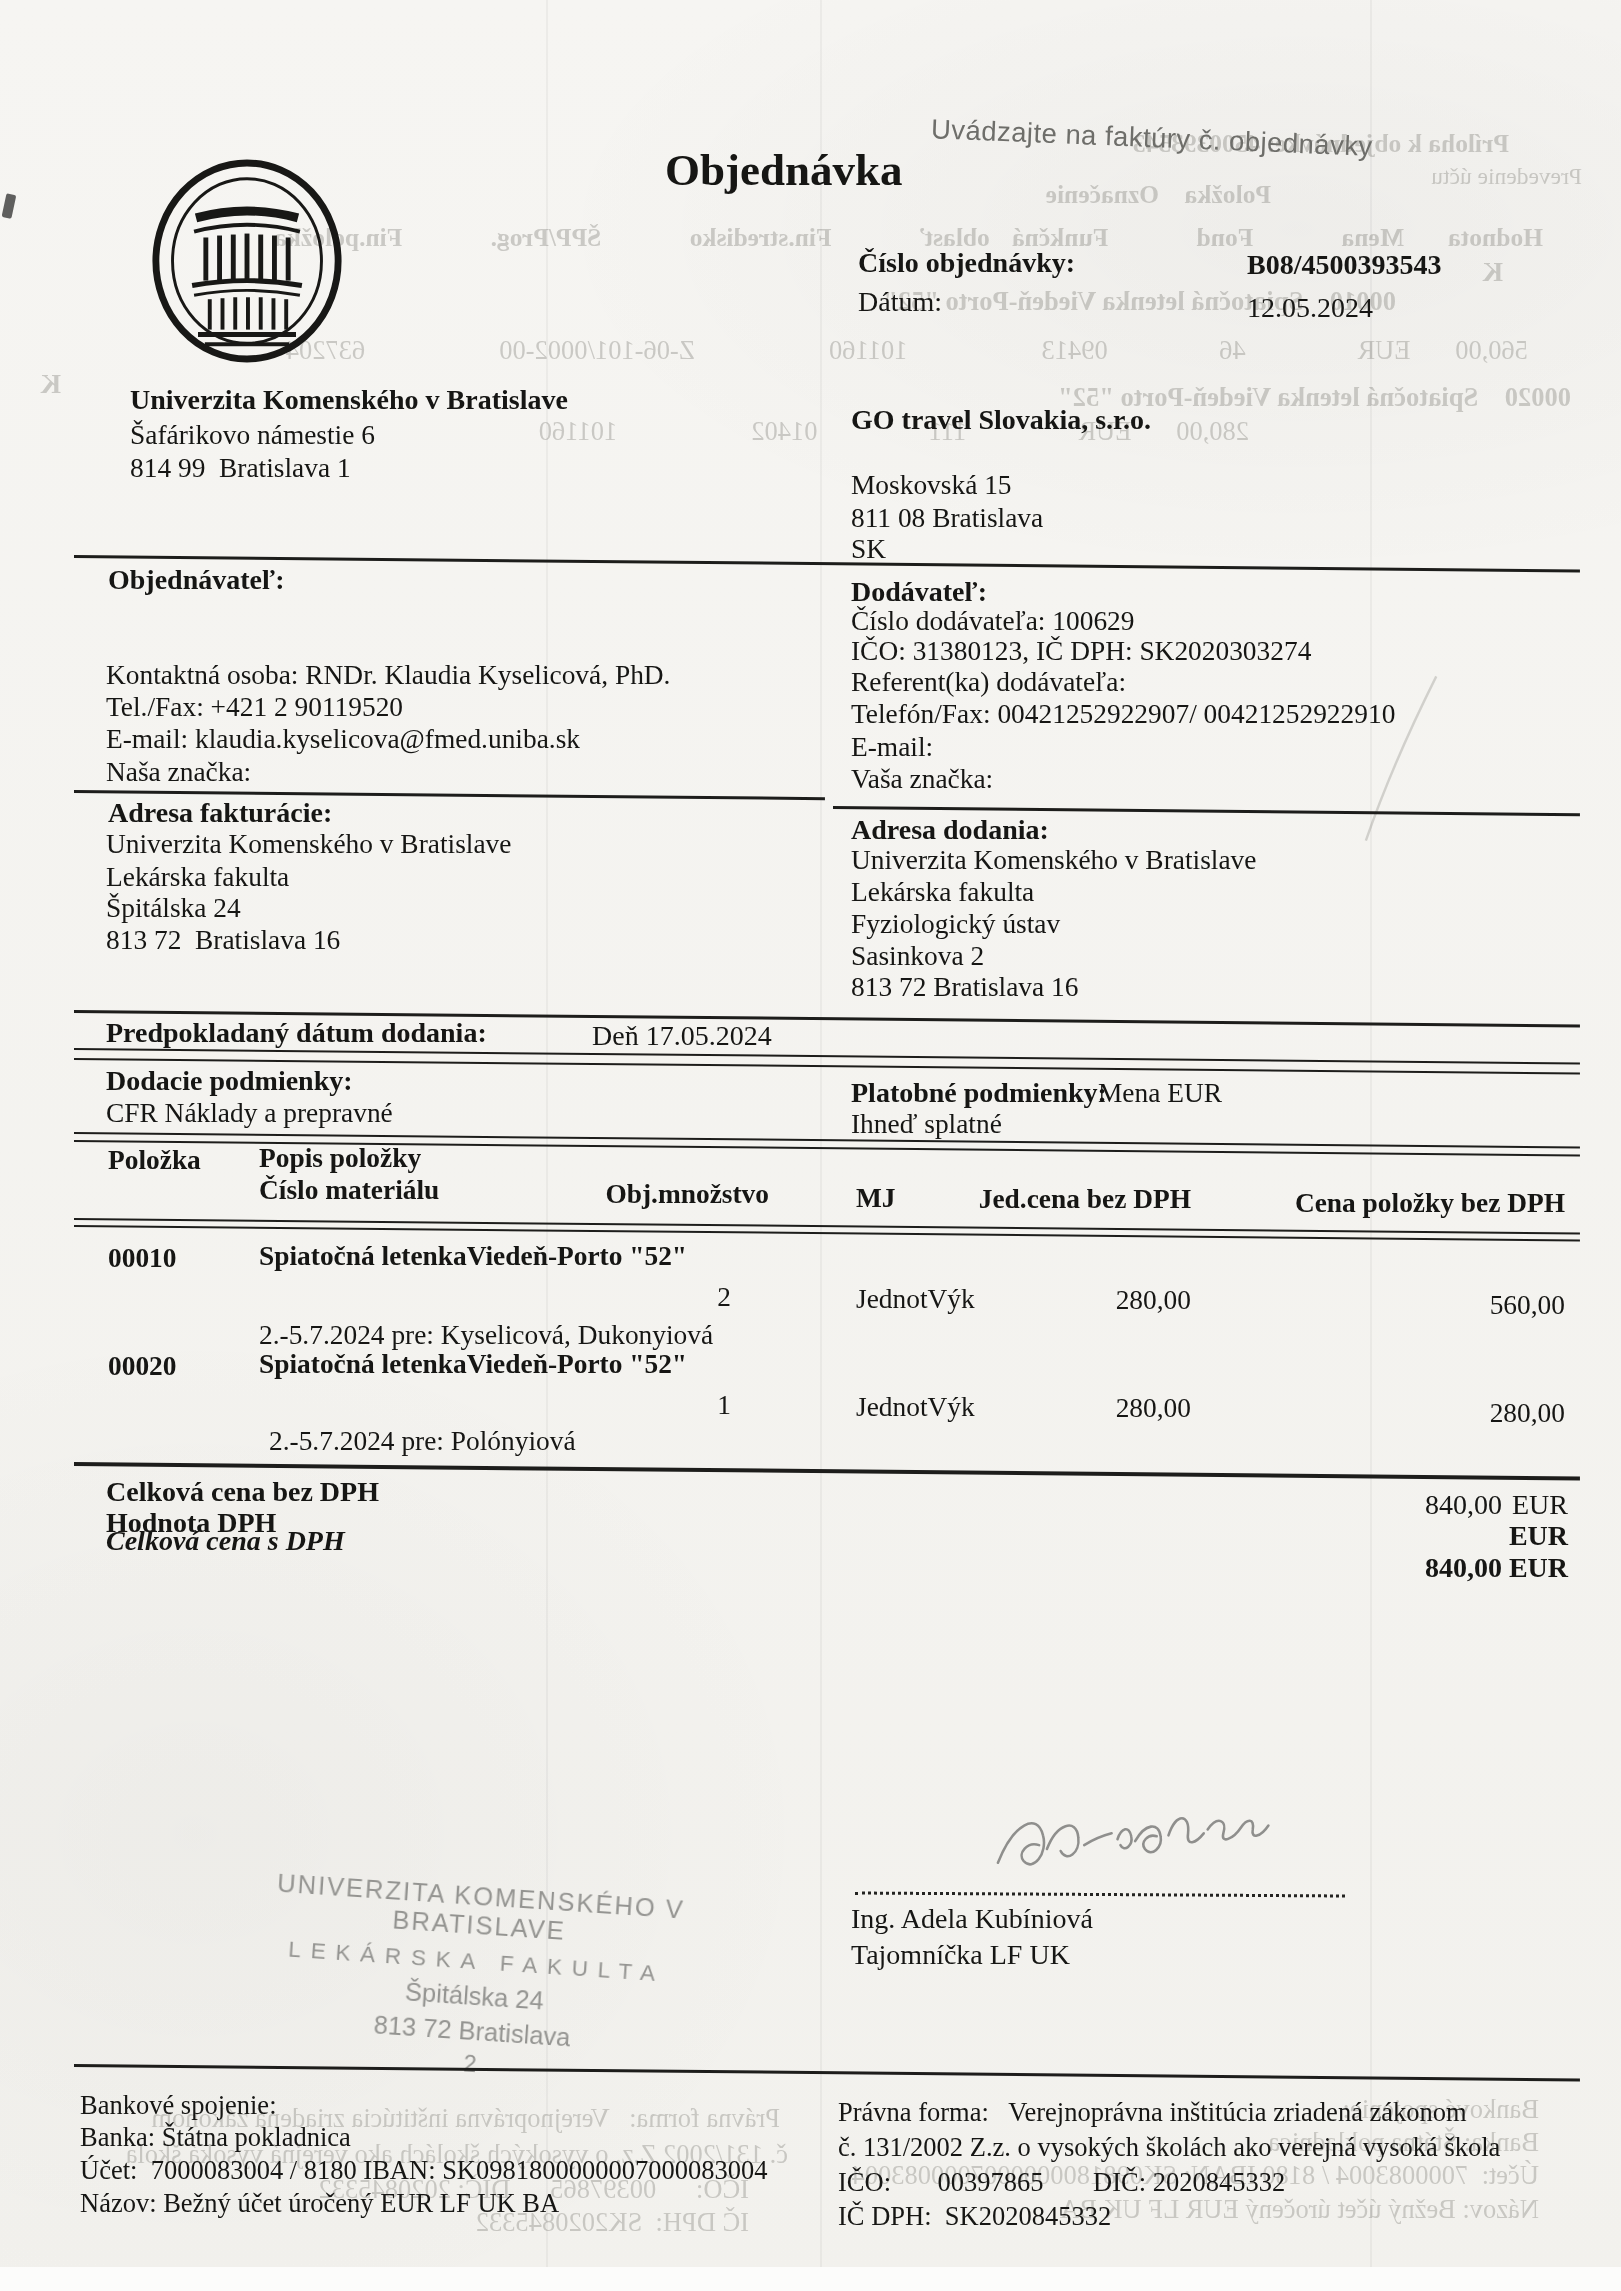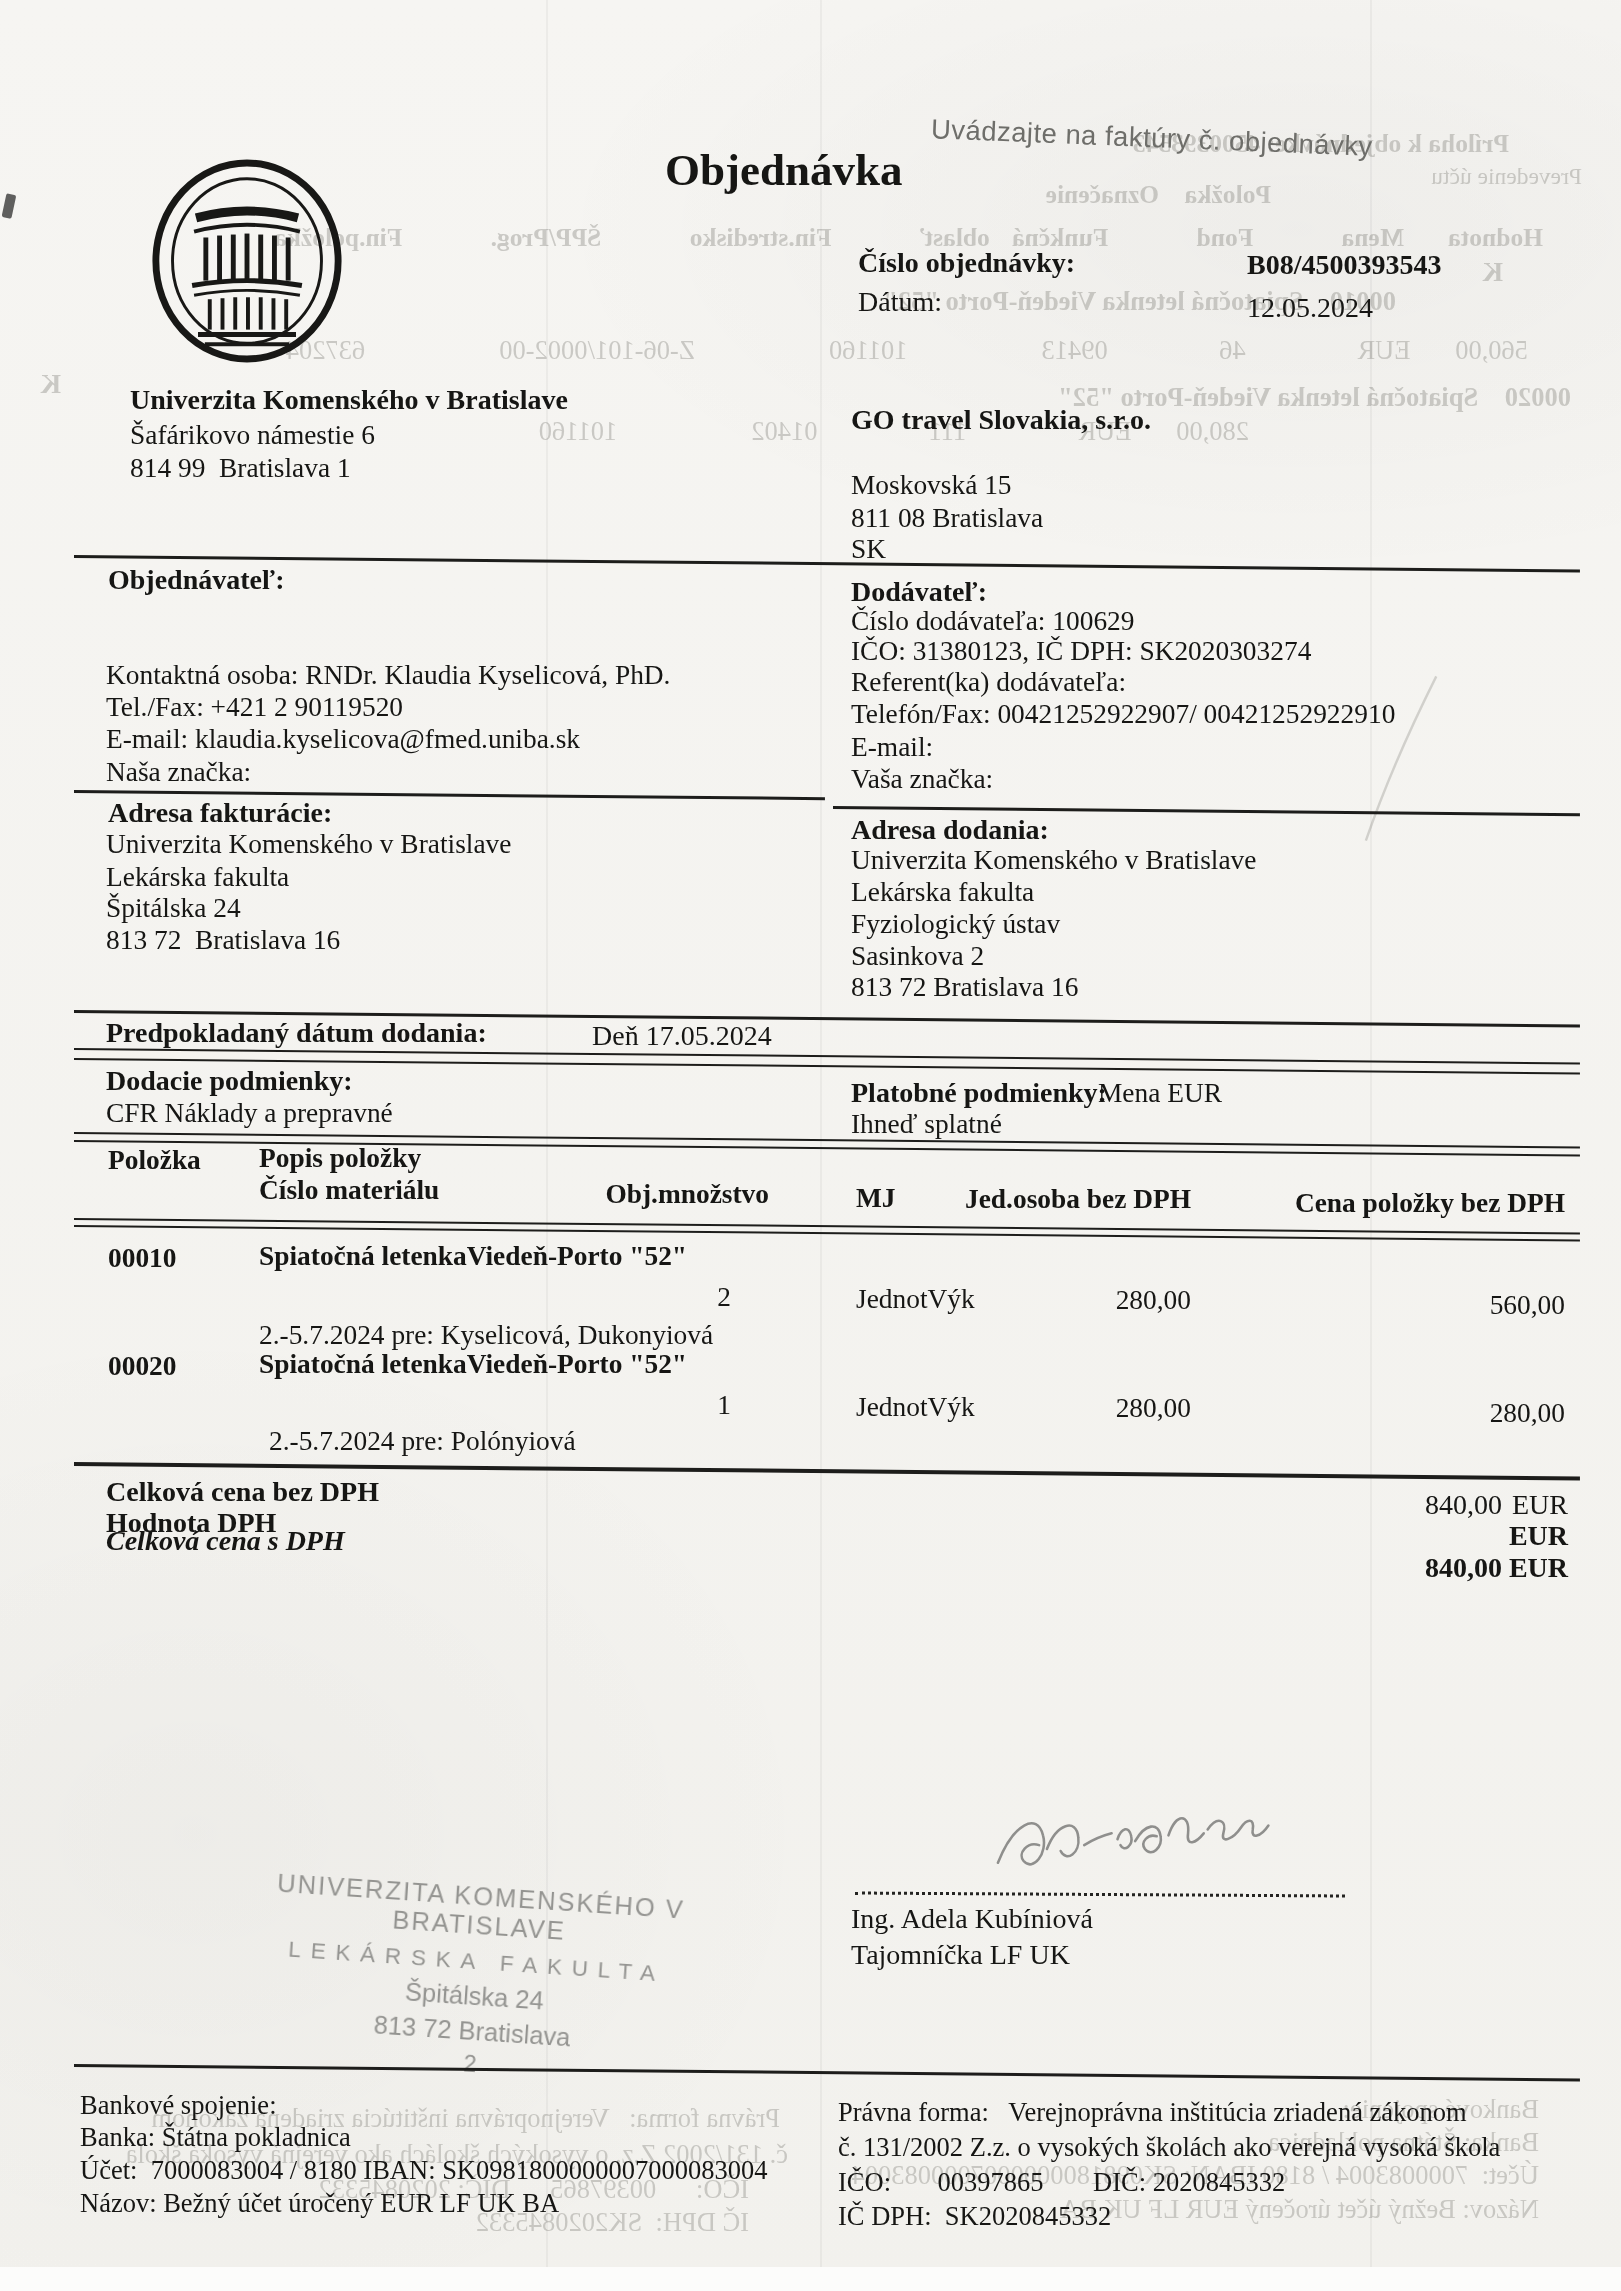--- a/index.html
+++ b/index.html
@@ -155,21 +155,21 @@
   <div class="t" style="left:1098px;top:1078px;">Mena EUR</div>
   <div class="t" style="left:851px;top:1109px;">Ihneď splatné</div>
 
   <div class="hr hr2" style="left:74px;top:1132px;width:1506px;"></div>
   <div class="hr hr2" style="left:74px;top:1140px;width:1506px;"></div>
   <div class="t b" style="left:108px;top:1145px;">Položka</div>
   <div class="t b" style="left:259px;top:1143px;">Popis položky</div>
   <div class="t b" style="left:259px;top:1175px;">Číslo materiálu</div>
   <div class="t b right" style="right:852px;top:1179px;">Obj.množstvo</div>
   <div class="t b" style="left:856px;top:1183px;">MJ</div>
-  <div class="t b right" style="right:430px;top:1184px;">Jed.osoba bez DPH</div>
+  <div class="t b right" style="right:430px;top:1184px;">Jed.cena bez DPH</div>
   <div class="t b right" style="right:56px;top:1188px;">Cena položky bez DPH</div>
   <div class="hr hr2" style="left:74px;top:1218px;width:1506px;"></div>
   <div class="hr hr2" style="left:74px;top:1225px;width:1506px;"></div>
 
   <div class="t b" style="left:108px;top:1243px;">00010</div>
   <div class="t b" style="left:259px;top:1241px;">Spiatočná letenkaViedeň-Porto "52"</div>
   <div class="t right" style="right:890px;top:1282px;">2</div>
   <div class="t" style="left:856px;top:1284px;">JednotVýk</div>
   <div class="t right" style="right:430px;top:1285px;">280,00</div>
   <div class="t right" style="right:56px;top:1290px;">560,00</div>

